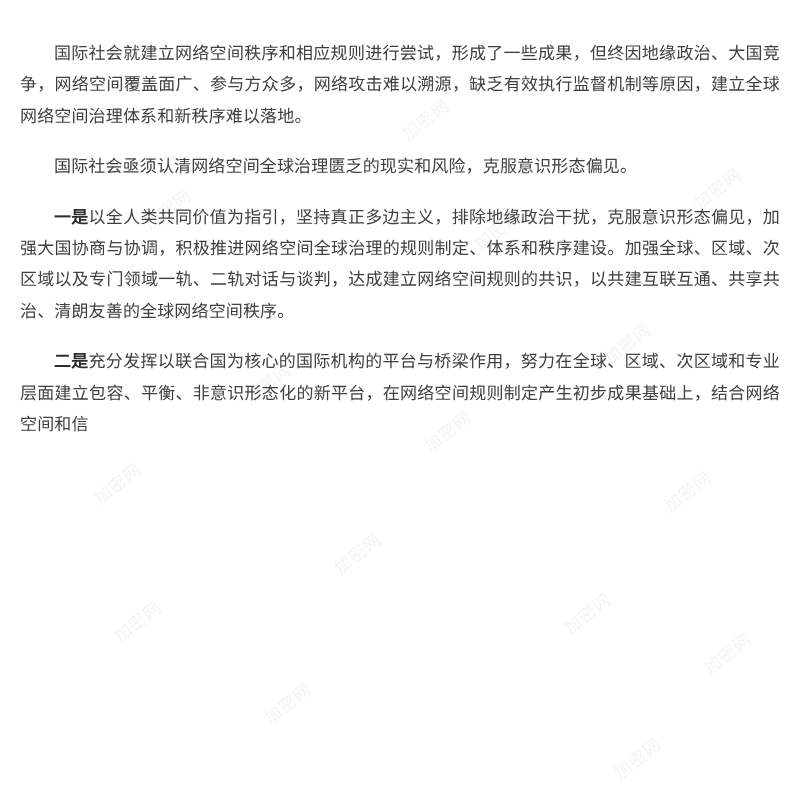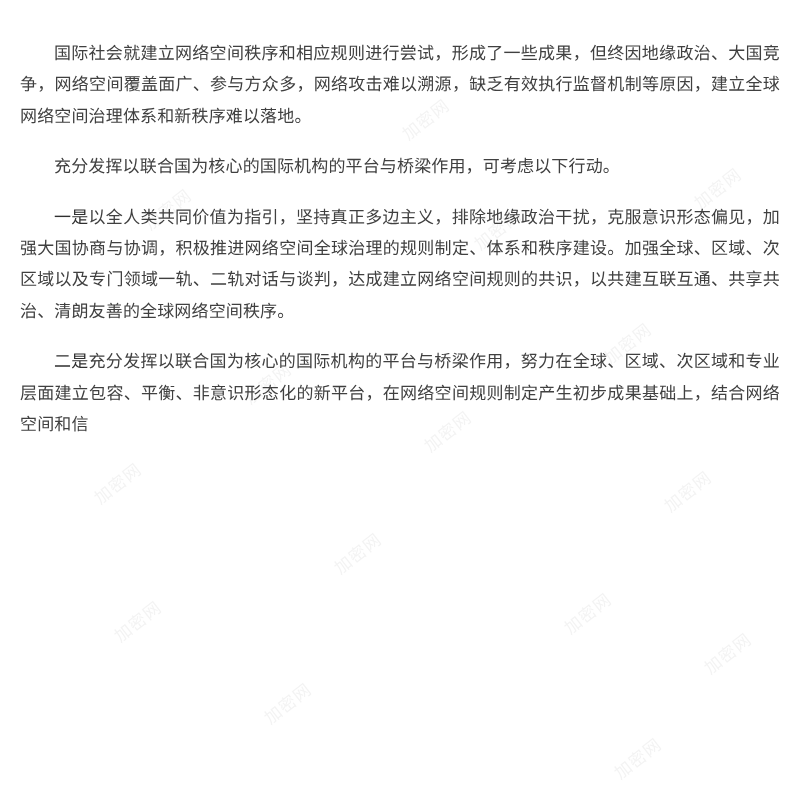--- a/index.html
+++ b/index.html
@@ -74,21 +74,21 @@
     margin: 0;
     padding: 0;
     letter-spacing: 0.15px;
     word-break: break-all;
   }
 
   .para-gap-large { margin-top: 28px; }
   .para-gap       { margin-top: 19px; }
 
   .lead-bold {
-    font-weight: normal;
+    font-weight: bold;
     color: #2f2f2f;
     margin-top: 34px;
   }
 </style>
 </head>
 <body>
 
 <div id="doc-page">
 
   <div id="watermark-layer">
@@ -111,21 +111,21 @@
 
   <div id="doc-content">
 
 
     <p class="doc-paragraph para-gap-large">
       <span>国际社会就建立网络空间秩序和相应规则进行尝试，形成了一些成果，但终因地缘政治、大国竞争，网络空间覆盖面广、参与方众多，网络攻击难以溯源，缺乏有效执行监督机制等原因，建立全球网络空间治理体系和新秩序难以落地。</span>
     </p>
 
 
     <p class="doc-paragraph para-gap">
-      <span>充分发挥以联合国为核心的国际机构的平台与桥梁作用，可考虑以下行动。</span>
+      <span>国际社会亟须认清网络空间全球治理匮乏的现实和风险，克服意识形态偏见。</span>
     </p>
 
     <p class="doc-paragraph para-gap">
       <span class="lead-bold">一是</span><span>以全人类共同价值为指引，坚持真正多边主义，排除地缘政治干扰，克服意识形态偏见，加强大国协商与协调，积极推进网络空间全球治理的规则制定、体系和秩序建设。加强全球、区域、次区域以及专门领域一轨、二轨对话与谈判，达成建立网络空间规则的共识，以共建互联互通、共享共治、清朗友善的全球网络空间秩序。</span>
     </p>
 
 
 
     <p class="doc-paragraph para-gap">
       <span class="lead-bold">二是</span><span>充分发挥以联合国为核心的国际机构的平台与桥梁作用，努力在全球、区域、次区域和专业层面建立包容、平衡、非意识形态化的新平台，在网络空间规则制定产生初步成果基础上，结合网络空间和信</span>

